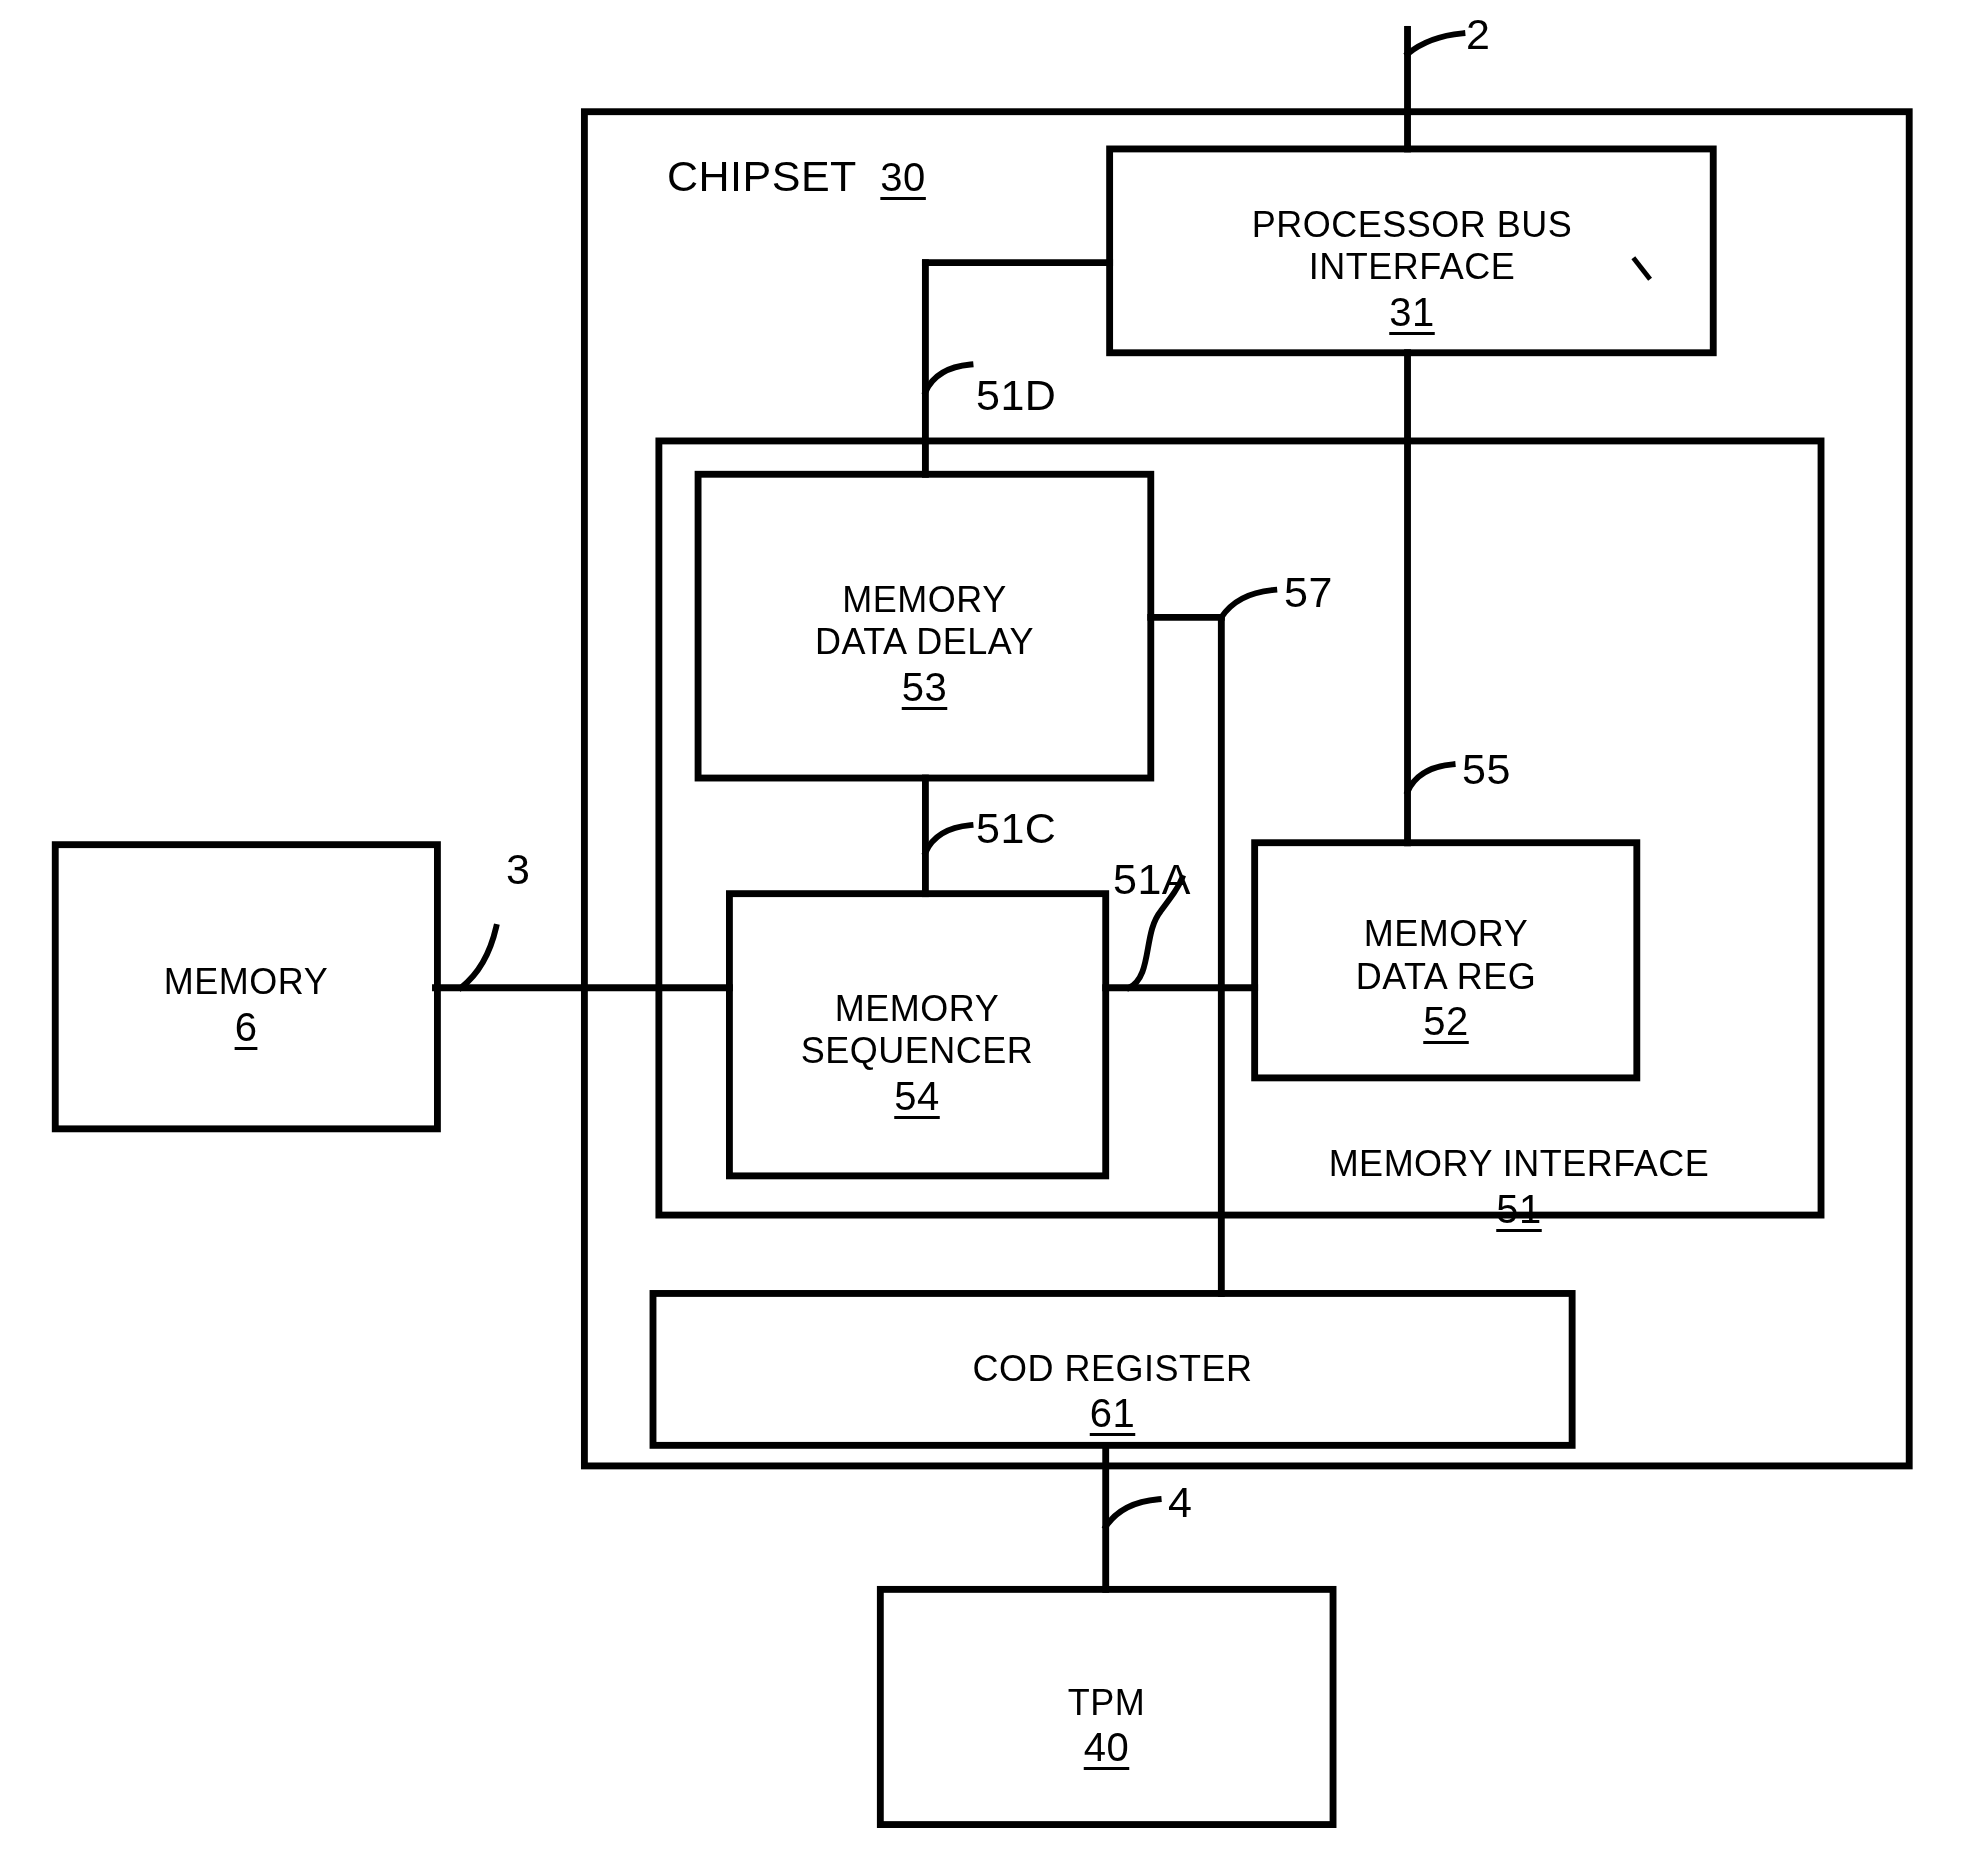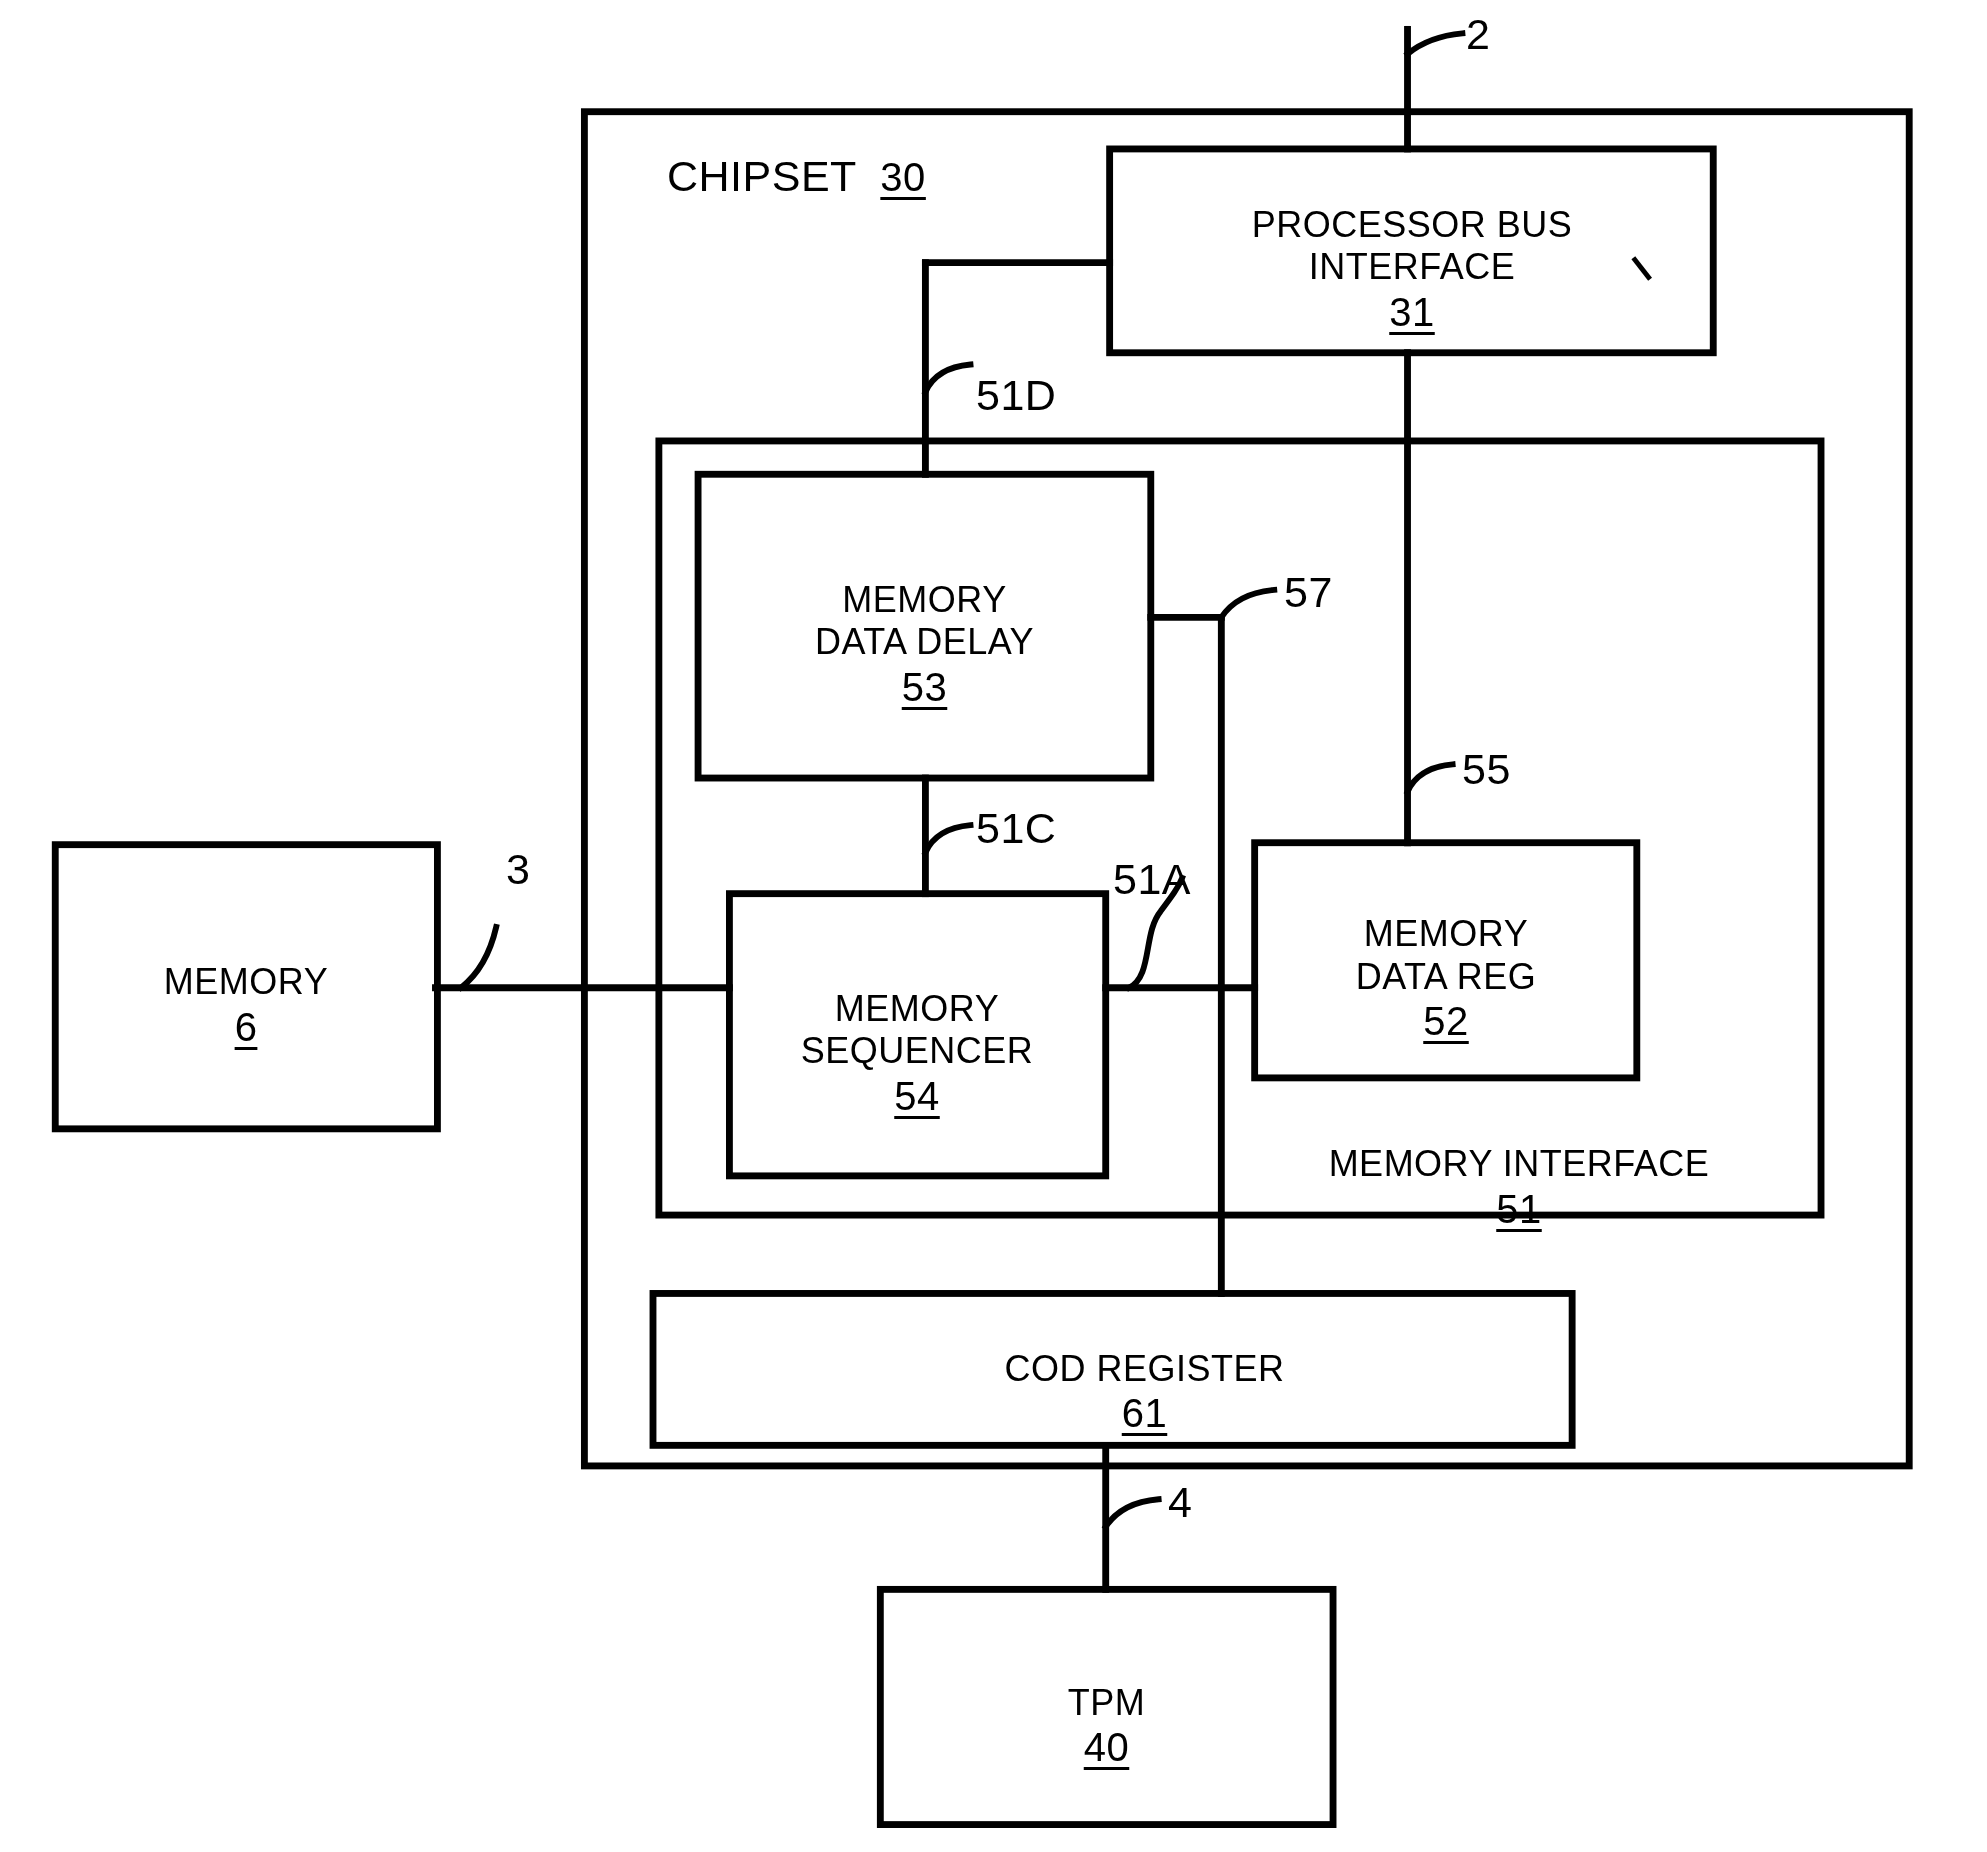--- a/index.html
+++ b/index.html
@@ -168,21 +168,21 @@
     </div>
   </div>
 
   <div class="box-label" style="left:1215px; top:1082px; width:608px; height:118px;margin-top:28px;">
     <div class="stack">
       <div class="lbl-main">MEMORY INTERFACE</div>
       <div class="lbl-num">51</div>
     </div>
   </div>
 
-  <div class="box-label" style="left:685px; top:1300px; width:919px; height:147px;">
+  <div class="box-label" style="left:653px; top:1300px; width:919px; height:147px;">
     <div class="stack">
       <div class="lbl-main">COD REGISTER</div>
       <div class="lbl-num">61</div>
     </div>
   </div>
 
   <div class="box-label" style="left:55px; top:845px; width:382px; height:284px;">
     <div class="stack">
       <div class="lbl-main">MEMORY</div>
       <div class="lbl-num">6</div>

